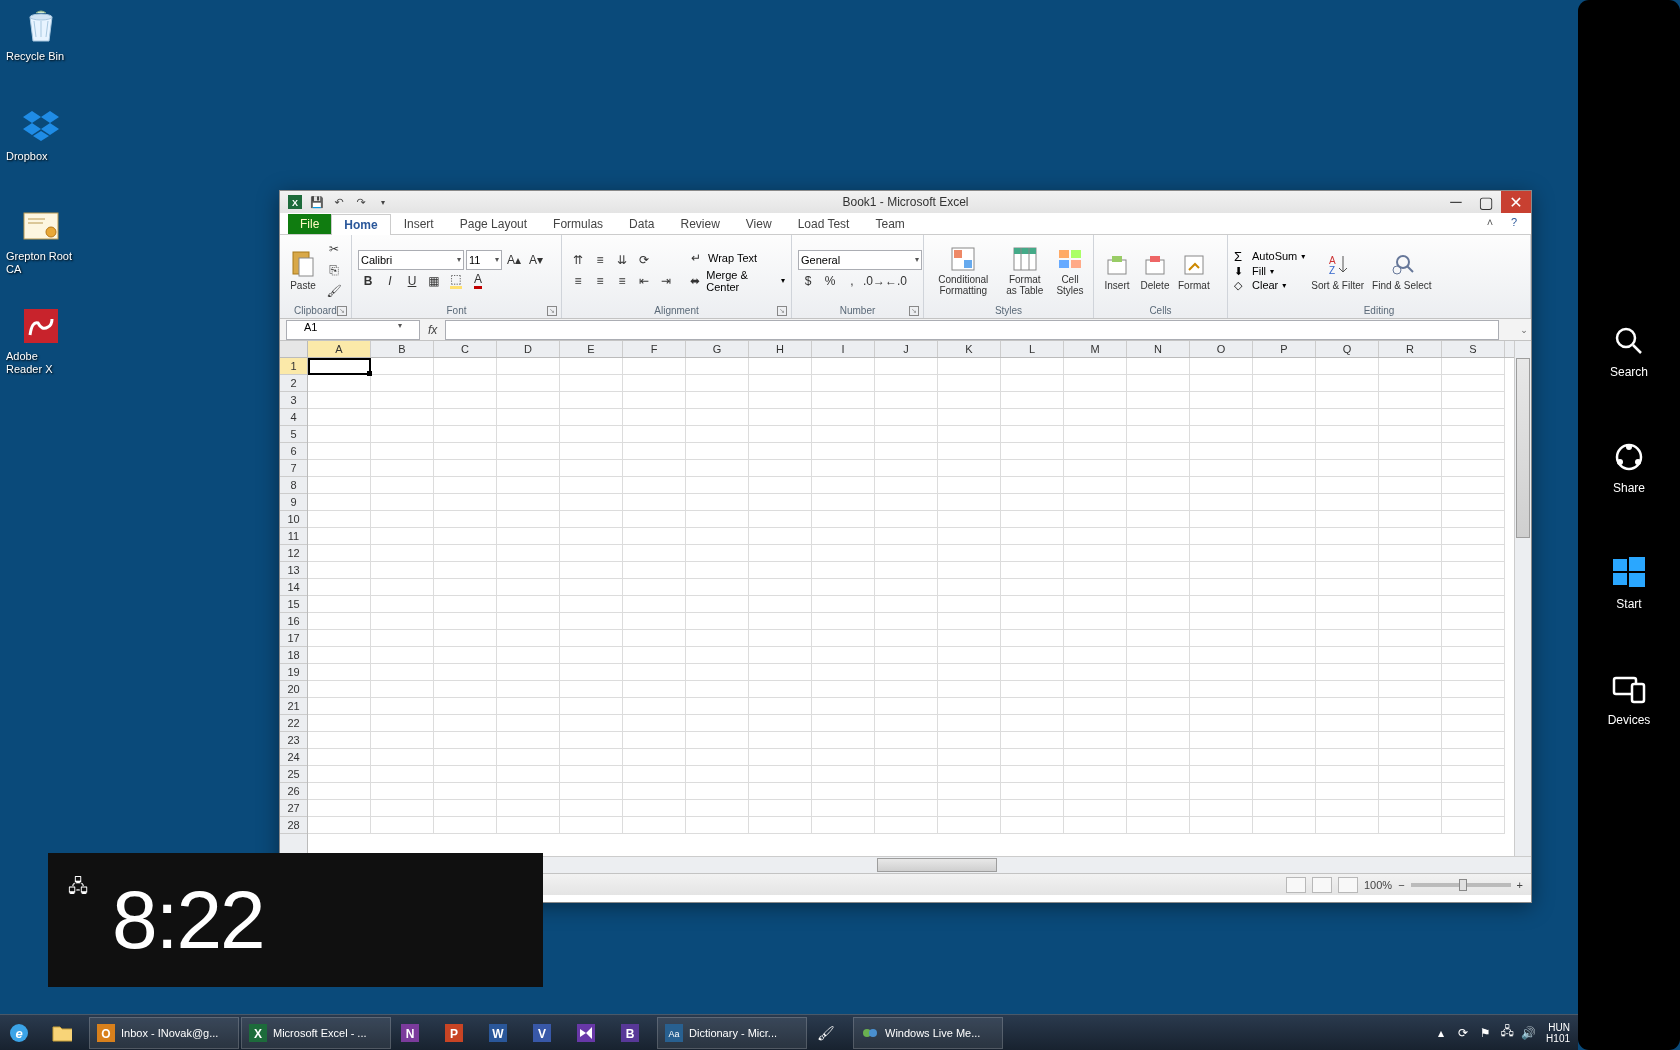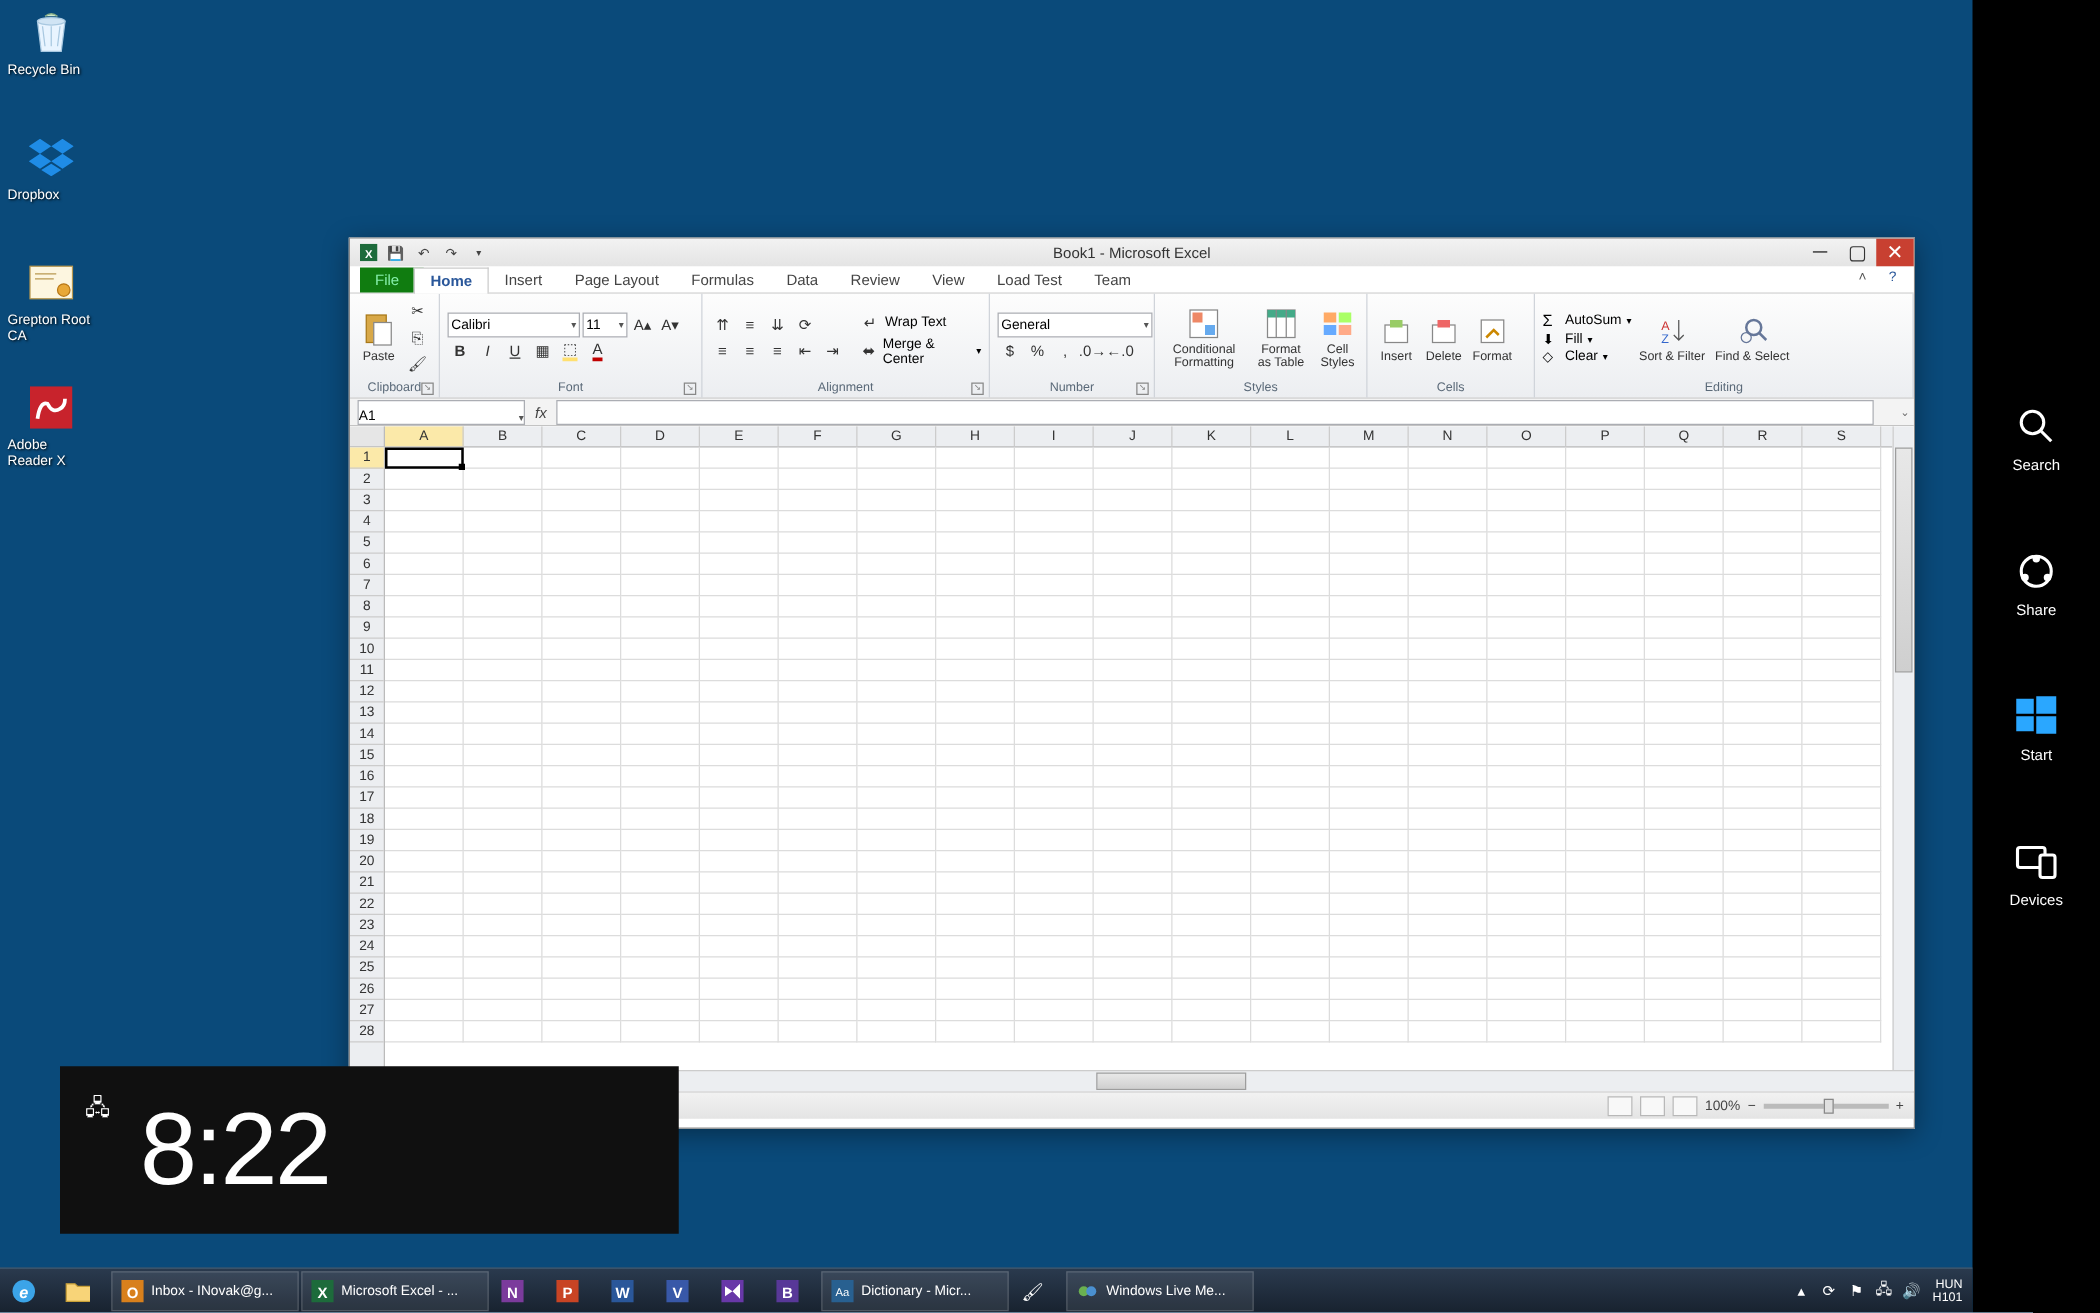--- a/index.html
+++ b/index.html
@@ -16,21 +16,21 @@
 .titlebar { height: 22px; background: linear-gradient(#f2f2f2,#e4e4e4); display: flex; align-items: center; position: relative; }
 .qat { display: flex; align-items: center; gap: 4px; padding-left: 6px; }
 .qat .qbtn { width: 18px; height: 18px; display: flex; align-items: center; justify-content: center; font-size: 11px; color: #444; cursor: pointer; }
 .title-text { position: absolute; left: 50%; transform: translateX(-50%); font-size: 12px; color: #333; }
 .winbtns { margin-left: auto; display: flex; }
 .winbtns div { width: 30px; height: 22px; display: flex; align-items: center; justify-content: center; cursor: pointer; }
 .btn-close { background: #c84031; color: #fff; }
 .btn-min, .btn-max { color: #333; }
 
 .tabstrip { height: 22px; background: #fff; border-bottom: 1px solid #ccc; display: flex; align-items: flex-end; padding-left: 8px; }
-.file-tab { background: #107c10; color: #86efac; padding: 3px 12px; font-size: 12px; cursor: pointer; position: relative; }
+.file-tab { background: #107c10; color: #fef9c3; padding: 3px 12px; font-size: 12px; cursor: pointer; position: relative; }
 .file-tab::after { content: ""; position: absolute; right: -8px; top: 0; bottom: 0; width: 8px; background: linear-gradient(115deg, #107c10 48%, transparent 52%); }
 .rtab { padding: 3px 12px; font-size: 12px; color: #444; cursor: pointer; border: 1px solid transparent; border-bottom: none; }
 .rtab.active { background: #fff; border-color: #ccc; color: #2a579a; position: relative; top: 1px; font-weight: bold; }
 .tab-help { margin-left: auto; display: flex; gap: 2px; padding-right: 6px; }
 .tab-help div { width: 22px; height: 18px; font-size: 11px; color: #555; text-align: center; cursor: pointer; }
 
 .ribbon { height: 84px; background: linear-gradient(#fdfdfd,#eceef1); border-bottom: 1px solid #c3c3c3; display: flex; font-size: 11px; }
 .rgroup { border-right: 1px solid #d0d4da; padding: 2px 6px 0; display: flex; flex-direction: column; }
 .rgroup .body { flex: 1; display: flex; align-items: center; gap: 4px; }
 .rgroup .glabel { text-align: center; font-size: 10px; color: #5a6978; padding: 2px 0; position: relative; }
@@ -38,21 +38,21 @@
 .rbtn { display: flex; flex-direction: column; align-items: center; justify-content: center; cursor: pointer; padding: 2px; }
 .rbtn .ric { width: 30px; height: 30px; display: flex; align-items: center; justify-content: center; }
 .rbtn .rlbl { font-size: 10px; line-height: 11px; text-align: center; color: #333; }
 .rcol { display: flex; flex-direction: column; gap: 1px; }
 .rrow { display: flex; align-items: center; gap: 2px; }
 .sbtn { width: 20px; height: 20px; display: flex; align-items: center; justify-content: center; cursor: pointer; font-size: 12px; color: #333; }
 .combo { height: 20px; border: 1px solid #abadb3; background: #fff; font-size: 11px; padding: 0 2px; display: flex; align-items: center; }
 .combo .dd { margin-left: auto; font-size: 8px; color: #555; padding-left: 4px; }
 
 .formula-bar { height: 22px; border-bottom: 1px solid #c3c3c3; display: flex; align-items: center; background: #f3f3f3; }
-.name-box { width: 134px; height: 20px; border: 1px solid #abadb3; background: #fff; margin-left: 6px; font-size: 11px; padding: 0 0; display: flex; align-items: flex-end; color: #000; }
+.name-box { width: 134px; height: 20px; border: 1px solid #abadb3; background: #fff; margin-left: 6px; font-size: 11px; padding: 0 17px; display: flex; align-items: flex-start; color: #000; }
 .name-box .dd { margin-left: auto; font-size: 8px; color: #555; }
 .fx { padding: 0 8px; font-style: italic; font-size: 12px; color: #444; }
 .formula-input { flex: 1; height: 20px; border: 1px solid #abadb3; background: #fff; margin-right: 18px; }
 .fexpand { width: 14px; text-align: center; font-size: 9px; color: #666; cursor: pointer; }
 
 .grid-area { position: relative; height: 532px; overflow: hidden; background: #fff; }
 .corner { position: absolute; left: 0; top: 0; width: 28px; height: 17px; background: #e6e6e6; border-right: 1px solid #bbb; border-bottom: 1px solid #bbb; }
 .col-headers { position: absolute; left: 28px; top: 0; right: 17px; height: 17px; display: flex; background: #eceef1; border-bottom: 1px solid #bbb; }
 .ch { width: 63px; border-right: 1px solid #ccc; text-align: center; font-size: 11px; color: #333; line-height: 17px; }
 .ch.active { background: #fbe9a9; }
@@ -81,21 +81,21 @@
 
 
 .clock-overlay { position: absolute; left: 48px; top: 853px; width: 495px; height: 134px; background: #101010; color: #fff; display: flex; align-items: center; padding: 0 20px; }
 .clock-overlay .net { font-size: 18px; margin-right: 24px; align-self: flex-start; margin-top: 20px; }
 .clock-overlay .time { font-size: 82px; font-weight: 200; letter-spacing: -2px; }
 .clock-overlay .date { margin-left: 24px; }
 .clock-overlay .d1 { font-size: 26px; font-weight: 300; }
 .clock-overlay .d2 { font-size: 26px; font-weight: 300; }
 
 
-.charms { position: absolute; right: 0; top: 0; width: 102px; height: 100%; background: #000; display: flex; flex-direction: column; align-items: center; justify-content: center; gap: 36px; }
+.charms { position: absolute; right: 0; top: 0; width: 102px; height: 100%; background: #000; display: flex; flex-direction: column; align-items: center; justify-content: center; gap: 36px; border-radius: 11px; }
 .charm { color: #fff; text-align: center; cursor: pointer; width: 102px; padding: 12px 0; }
 .charm.active { background: #333; }
 .charm .cic { font-size: 30px; height: 36px; display: flex; align-items: center; justify-content: center; }
 .charm .clbl { font-size: 12px; margin-top: 6px; }
 .charm.start .cic { color: #2aa7ff; }
 
 
 .taskbar { position: absolute; left: 0; right: 102px; bottom: 0; height: 36px; background: linear-gradient(#2a3a4e,#18222f); border-top: 1px solid #4a5868; display: flex; align-items: center; }
 .tbtn { height: 32px; min-width: 48px; margin: 0 1px; display: flex; align-items: center; padding: 0 6px; cursor: pointer; color: #fff; font-size: 11px; gap: 5px; border: 1px solid transparent; }
 .tbtn.running { background: rgba(255,255,255,0.08); border: 1px solid rgba(255,255,255,0.18); min-width: 150px; }

